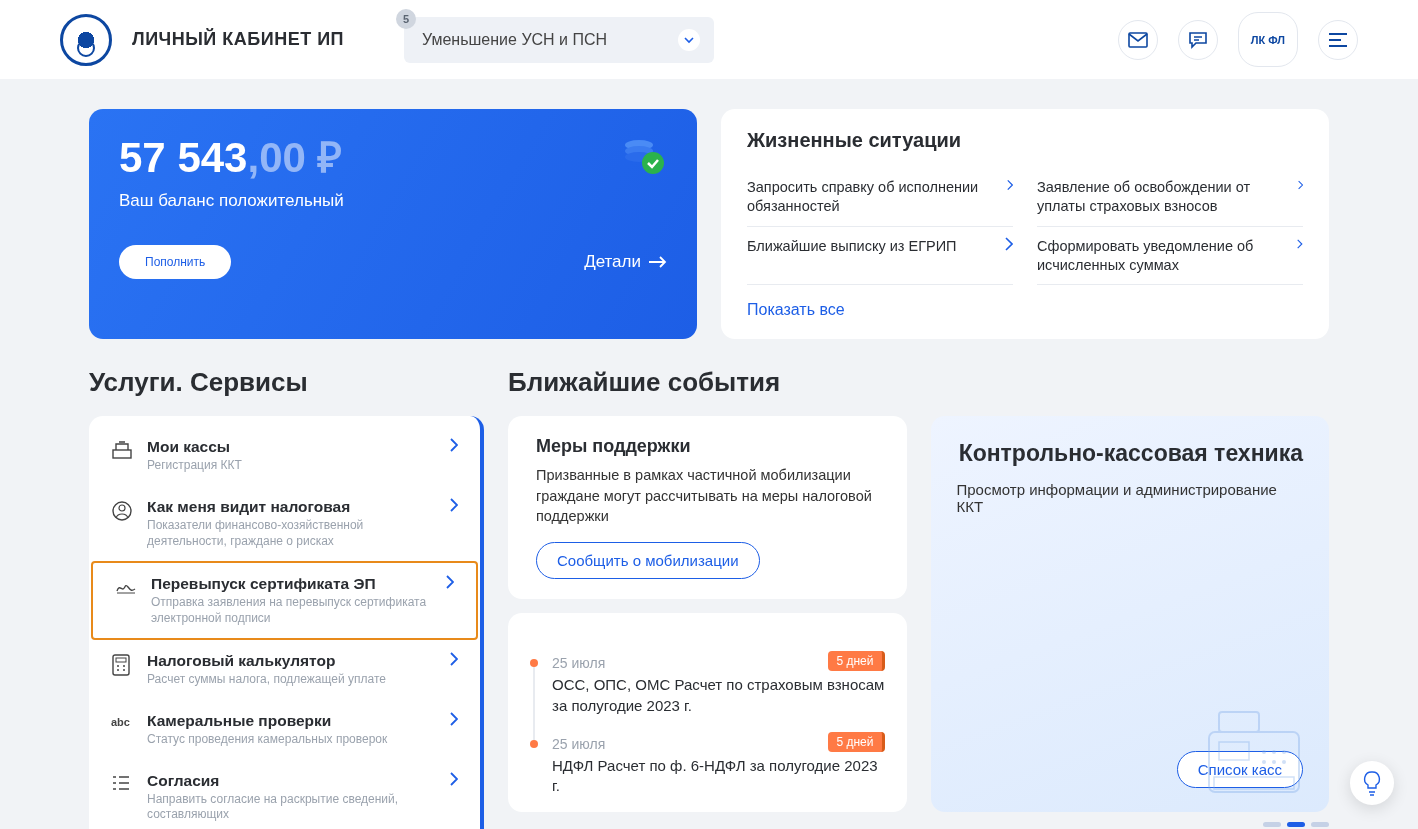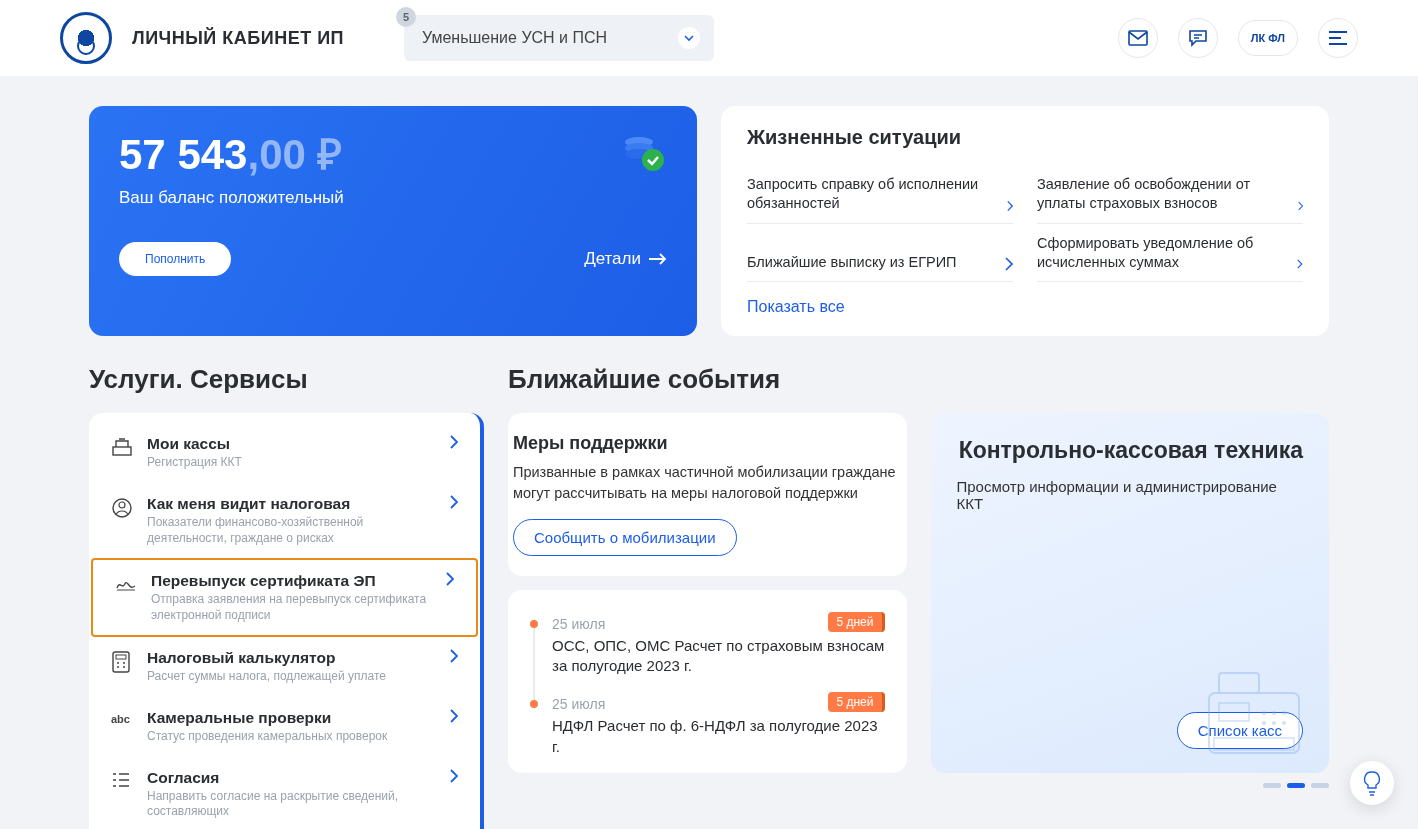--- a/index.html
+++ b/index.html
@@ -11,63 +11,63 @@
   .logo::before { content:""; position:absolute; inset:4px; border-radius:50%; background: radial-gradient(circle, #0d47a1 0%, #0d47a1 30%, transparent 30%); }
   .logo::after { content:""; position:absolute; width:14px; height:14px; border:2px solid #0d47a1; border-radius:50%; bottom:6px; left:50%; transform:translateX(-50%); }
   .title { font-weight: 700; font-size: 18px; letter-spacing: 0.5px; color: #2a2d32; }
   
   .dropdown { position: relative; background: #eef1f6; border-radius: 6px; padding: 14px 44px 14px 18px; min-width: 310px; margin-left: 40px; color: #444; cursor:pointer; }
   .dropdown-badge { position:absolute; top:-8px; left:-8px; width:20px; height:20px; background:#d0d6df; color:#5b6572; border-radius:50%; font-size:11px; display:flex; align-items:center; justify-content:center; font-weight:600; }
   .dropdown-chev { position:absolute; right:14px; top:50%; transform:translateY(-50%); width:22px; height:22px; border-radius:50%; background:#fff; display:flex; align-items:center; justify-content:center; }
   
   .header-spacer { flex: 1; }
   .header-btn { width: 40px; height: 40px; border: 1px solid #e3e7ee; border-radius: 50%; background:#fff; display:flex; align-items:center; justify-content:center; cursor:pointer; color:#0d47a1; }
-  .header-text-btn { height: 36px; border: 1px solid #e3e7ee; border-radius: 20px; background:#fff; display:flex; align-items:center; justify-content:center; cursor:pointer; color:#0d47a1; font-size:11px; font-weight:600; padding:0 12px; }
+  .header-text-btn { height: 55px; border: 1px solid #e3e7ee; border-radius: 20px; background:#fff; display:flex; align-items:center; justify-content:center; cursor:pointer; color:#0d47a1; font-size:11px; font-weight:600; padding:0 12px; }
   
   
   .main { padding: 30px 60px 20px; max-width: 1360px; margin:0 auto; }
   
   .top-row { display: grid; grid-template-columns: 1fr 1fr; gap: 24px; margin-bottom: 28px; }
   
   .balance-card { background: linear-gradient(120deg, #2a73f3 0%, #1d5ee6 100%); border-radius: 14px; padding: 26px 30px; color: #fff; position:relative; }
   .balance-amount { font-size: 42px; font-weight: 700; line-height: 1.1; }
   .balance-dec { color: rgba(255,255,255,0.5); }
   .balance-status { font-size: 17px; margin-top: 10px; font-weight:500; }
   .balance-actions { display:flex; justify-content:space-between; align-items:center; margin-top: 34px; }
   .btn-pill { background:#fff; color:#1d5ee6; border:none; border-radius: 22px; padding: 10px 26px; font-size: 12px; font-weight:500; cursor:pointer; }
   .details-link { color:#fff; font-size:17px; display:flex; align-items:center; gap:8px; cursor:pointer; }
   .balance-icon { position:absolute; top:22px; right:28px; }
   
   .situations-card { background:#fff; border-radius: 14px; padding: 20px 26px; }
   .situations-title { font-size: 20px; font-weight:700; margin-bottom: 16px; }
   .situations-grid { display:grid; grid-template-columns: 1fr 1fr; gap: 0 24px; }
-  .situation-item { display:flex; justify-content:space-between; align-items:flex-end; border-bottom:1px solid #e8ebf0; padding: 10px 0; cursor:pointer; font-size:14.5px; line-height:1.3; }
+  .situation-item { display:flex; justify-content:space-between; align-items:flex-start; border-bottom:1px solid #e8ebf0; padding: 10px 0; cursor:pointer; font-size:14.5px; line-height:1.3; }
   .situation-item .txt { padding-right:10px; }
   .show-all { color:#1d5ee6; margin-top: 16px; font-size:16px; cursor:pointer; display:inline-block; }
   
   .section-row { display: grid; grid-template-columns: 395px 1fr; gap: 24px; }
   .section-title { font-size: 26px; font-weight:700; margin-bottom: 18px; }
   
   .services-card { background:#fff; border-radius: 14px; padding: 10px 0; position:relative; overflow:hidden; border-right:4px solid #1d5ee6; }
   .service-item { display:flex; align-items:flex-start; padding: 12px 22px; cursor:pointer; gap:14px; position:relative; }
   .service-item.highlight { border:2px solid #e88a1a; border-radius:4px; margin:0 2px; }
   .service-icon { width:22px; flex-shrink:0; color:#444; margin-top:2px; }
   .service-body { flex:1; }
   .service-title { font-weight:600; font-size:15.5px; }
   .service-sub { font-size:12px; color:#9aa2ad; margin-top:2px; line-height:1.3; }
   .service-chev { color:#1d5ee6; flex-shrink:0; }
   
   .events-col { display:grid; grid-template-columns: 1fr 1fr; gap: 24px; }
   
-  .measures-card { background:#fff; border-radius:14px; padding:20px 5px; }
+  .measures-card { background:#fff; border-radius:14px; padding:20px 28px; }
   .measures-title { font-size:18px; font-weight:700; margin-bottom:8px; }
   .measures-text { font-size:14.5px; color:#333; line-height:1.4; }
   .btn-outline { margin-top:16px; background:#fff; border:1.5px solid #1d5ee6; color:#1d5ee6; border-radius:22px; padding:9px 20px; font-size:15px; cursor:pointer; }
   
-  .timeline-card { background:#fff; border-radius:14px; padding:16px 22px 6px; overflow:hidden; }
+  .timeline-card { background:#fff; border-radius:14px; padding:32px 22px 6px; overflow:hidden; }
   .timeline-item { display:flex; gap:14px; padding:10px 0; position:relative; }
   .timeline-item::before { content:""; position:absolute; left:3px; top:14px; bottom:-14px; width:2px; background:#e8ebf0; }
   .timeline-item:last-child::before { display:none; }
   .timeline-dot { width:8px; height:8px; border-radius:50%; background:#ff7a45; margin-top:4px; flex-shrink:0; position:relative; z-index:1; }
   .timeline-body { flex:1; }
   .timeline-date { color:#9aa2ad; font-size:14px; }
   .timeline-text { font-size:15px; margin-top:4px; line-height:1.35; }
   .badge-days { position:absolute; top:6px; right:0; background:#ff7a45; color:#fff; font-size:12px; padding:3px 8px; border-radius:4px; border-right:3px solid #d85c1a; }
   
   .kkt-card { background: linear-gradient(160deg, #eef4ff 0%, #dceafd 100%); border-radius:14px; padding:24px 26px; display:flex; flex-direction:column; }

